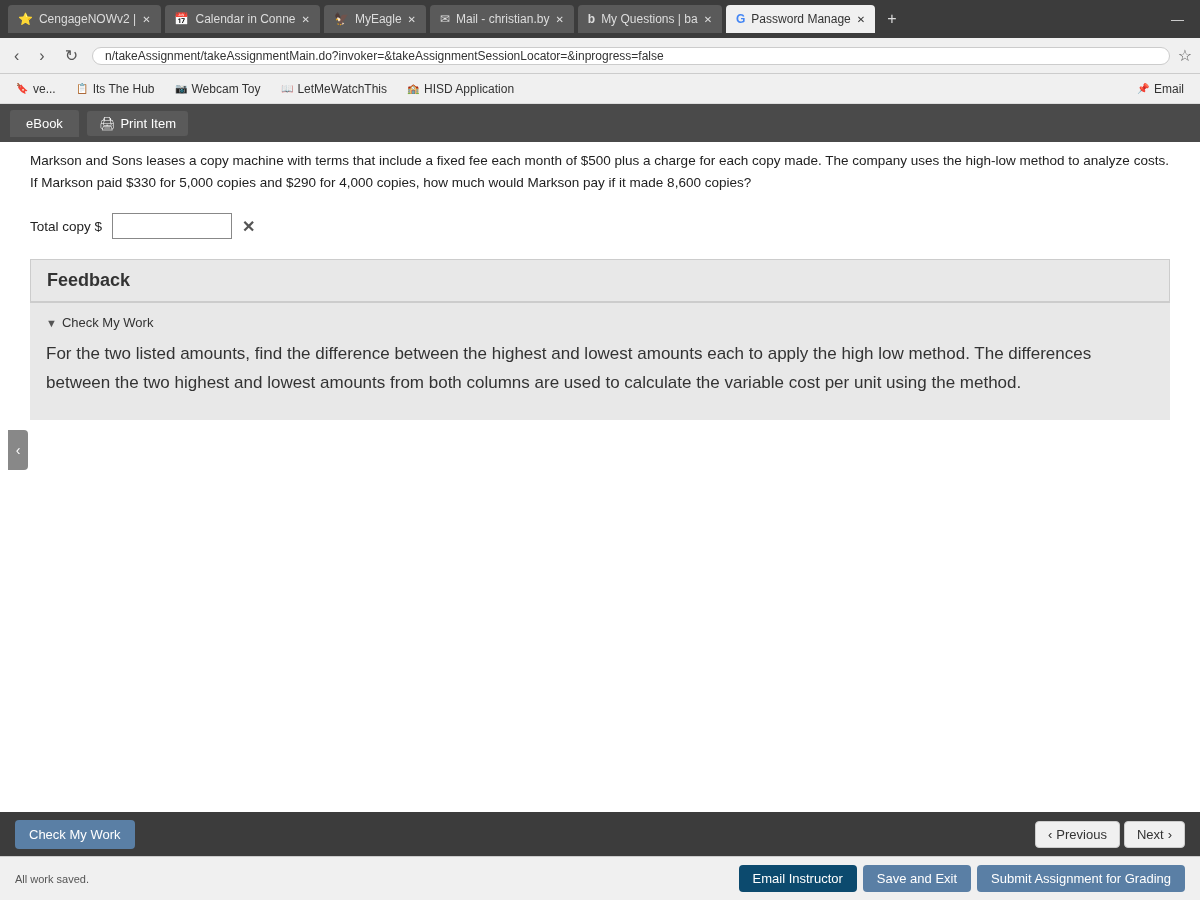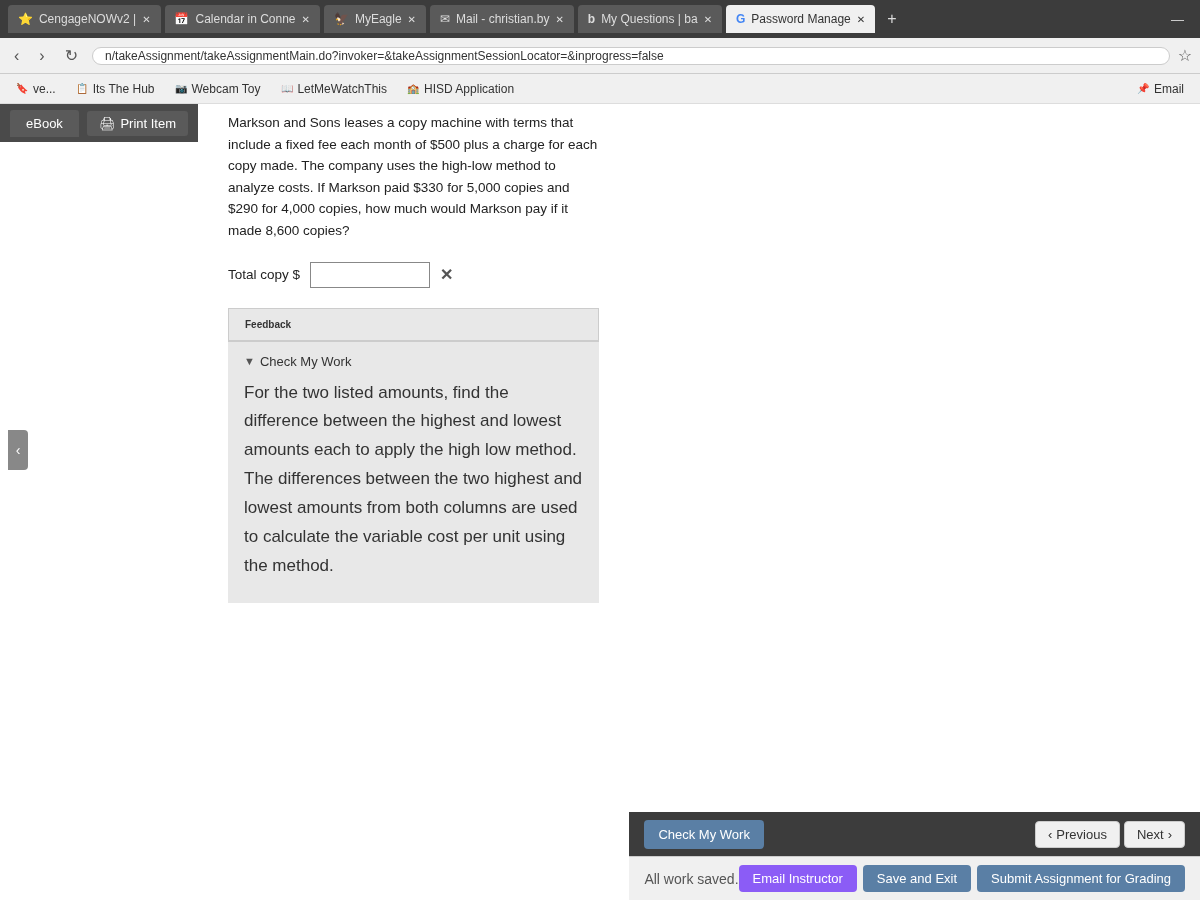--- a/index.html
+++ b/index.html
@@ -19,57 +19,57 @@
     .address-input { flex: 1; height: 18px; border: 1px solid #ccc; border-radius: 12px; padding: 0 12px; font-size: 12px; background: white; color: #333; }
     .star-icon { color: #555; font-size: 16px; }
 
     
     .bookmarks-bar { background: #f0f0f0; height: 30px; display: flex; align-items: center; padding: 0 8px; gap: 4px; border-bottom: 1px solid #ddd; }
     .bookmark-item { display: flex; align-items: center; gap: 3px; padding: 3px 8px; border-radius: 4px; cursor: pointer; font-size: 12px; color: #333; white-space: nowrap; }
     .bookmark-icon { width: 14px; height: 14px; display: inline-flex; align-items: center; justify-content: center; font-size: 10px; }
     .other-bookmarks { margin-left: auto; }
 
     
-    .main-content { background: white; height: calc(900px - 38px - 36px - 30px); display: flex; flex-direction: row; }
+    .main-content { background: white; height: calc(900px - 38px - 36px - 30px); display: flex; flex-direction: column; }
 
     
     .ebook-toolbar { background: #4a4a4a; display: flex; align-items: center; height: 38px; padding: 0 10px; gap: 8px; }
     .ebook-tab { background: #5a5a5a; color: white; padding: 6px 16px; border-radius: 3px 3px 0 0; font-size: 13px; cursor: pointer; }
     .print-btn { background: #5a5a5a; color: white; padding: 5px 12px; border: none; cursor: pointer; display: flex; align-items: center; gap: 5px; font-size: 13px; border-radius: 3px; }
 
     
     .question-area { padding: 8px 30px; flex: 1; overflow-y: auto; }
     .question-text { font-size: 13.5px; color: #222; line-height: 1.6; margin-bottom: 20px; }
 
     .answer-row { display: flex; align-items: center; gap: 10px; margin-bottom: 20px; }
     .answer-label { font-size: 13.5px; color: #222; }
     .answer-input { width: 120px; height: 26px; border: 1px solid #888; padding: 0 6px; font-size: 13px; }
     .clear-btn { background: none; border: none; cursor: pointer; font-size: 16px; color: #555; font-weight: bold; }
 
     
     .feedback-section { background: #e8e8e8; border: 1px solid #ccc; margin: 0 0 0 0; padding: 10px 16px; }
-    .feedback-label { font-size: 10px; color: #333; font-weight: bold; }
+    .feedback-label { font-size: 18px; color: #333; font-weight: bold; }
 
     
     .check-work-section { background: #e8e8e8; border-top: 1px solid #ccc; padding: 12px 16px; }
     .check-work-toggle { display: flex; align-items: center; gap: 5px; font-size: 13px; color: #333; cursor: pointer; margin-bottom: 10px; }
     .toggle-arrow { color: #555; font-size: 11px; }
     .check-work-text { font-size: 17px; color: #333; line-height: 1.7; }
     .check-work-text p { margin-bottom: 10px; }
 
     
     .bottom-bar { background: #3c3c3c; height: 44px; display: flex; align-items: center; justify-content: space-between; padding: 0 15px; margin-top: auto; }
     .check-work-bottom-btn { background: #5a7fa5; color: white; border: none; padding: 7px 14px; border-radius: 4px; font-size: 13px; cursor: pointer; }
 
     
     .footer-bar { background: #f0f0f0; height: 44px; display: flex; align-items: center; justify-content: space-between; padding: 0 15px; border-top: 1px solid #ccc; }
-    .footer-center { color: #555; font-size: 14px; }
+    .footer-center { color: #555; font-size: 11px; }
     .footer-right { display: flex; align-items: center; gap: 6px; }
     .footer-btn { padding: 6px 14px; border: none; border-radius: 4px; font-size: 13px; cursor: pointer; }
-    .email-btn { background: #8b5cf6; color: white; }
+    .email-btn { background: #0c4a6e; color: white; }
     .save-exit-btn { background: #5a7fa5; color: white; }
     .submit-btn { background: #5a7fa5; color: white; }
 
     
     .nav-prev-next { display: flex; align-items: center; gap: 4px; }
     .prev-next-btn { background: #f0f0f0; border: 1px solid #ccc; padding: 5px 12px; border-radius: 4px; font-size: 13px; cursor: pointer; color: #333; display: flex; align-items: center; gap: 4px; }
 
     
     .left-nav-arrow { position: fixed; left: 8px; top: 50%; transform: translateY(-50%); background: #888; color: white; border: none; width: 20px; height: 40px; cursor: pointer; font-size: 14px; border-radius: 0 4px 4px 0; display: flex; align-items: center; justify-content: center; }
   </style>

